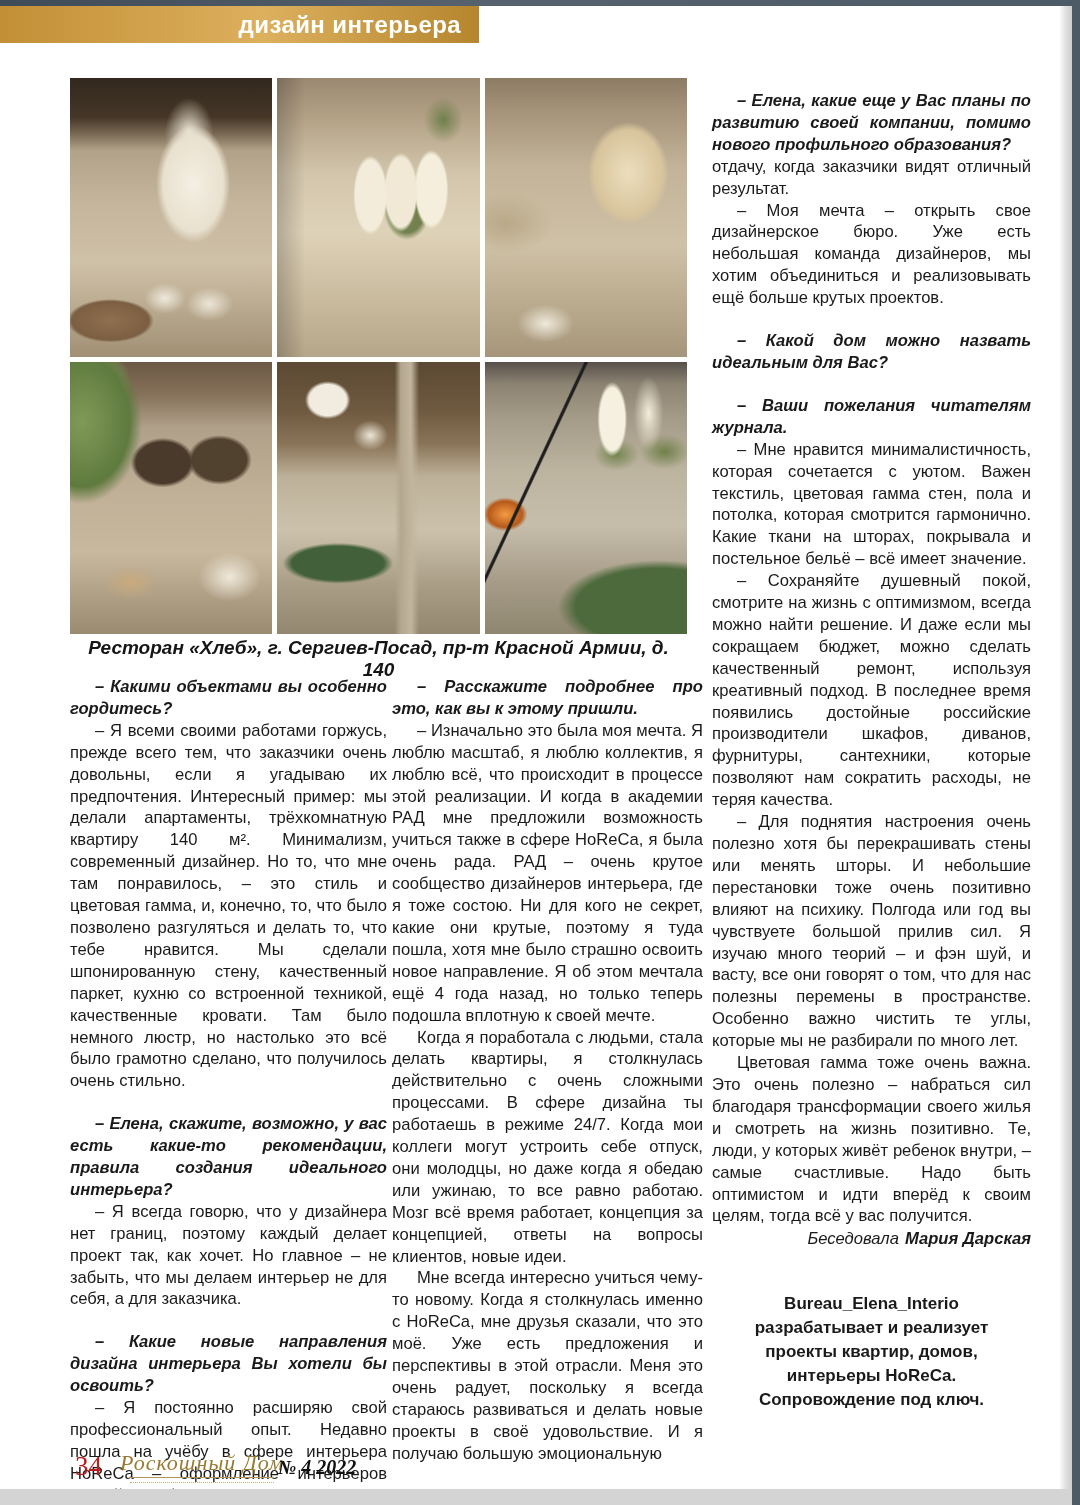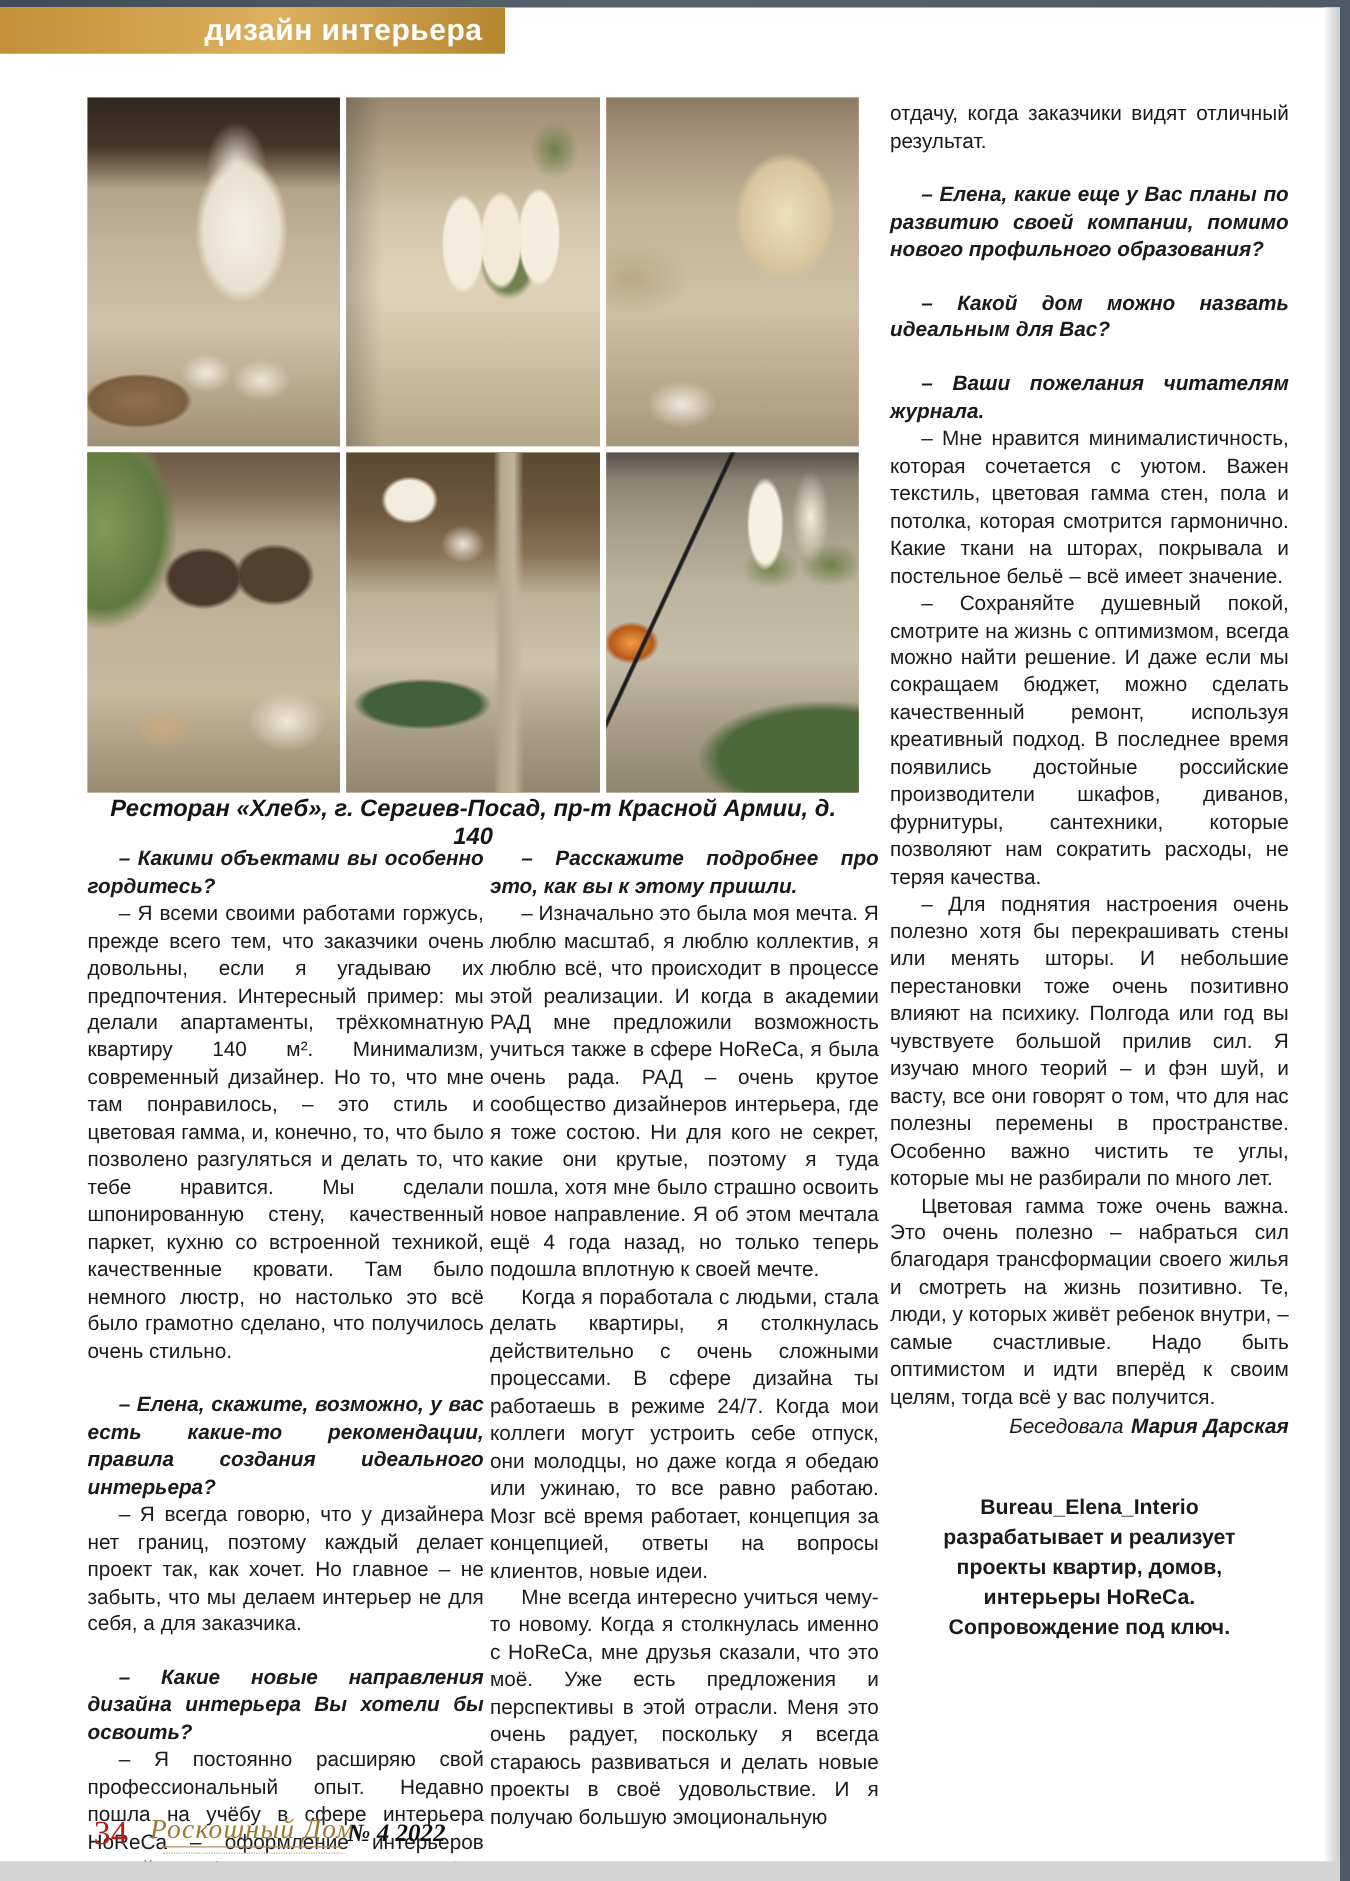--- a/index.html
+++ b/index.html
@@ -17,21 +17,21 @@
 
   
   .strip-top{position:absolute;top:0;left:0;right:0;height:6px;
     background:linear-gradient(90deg,#3f4c57,#56636e 45%,var(--edge-dark));}
   .edge-right-light{position:absolute;top:6px;right:8px;width:13px;bottom:16px;
     background:linear-gradient(90deg,#ffffff,#dedede 55%,#cfcfcf);}
   .edge-right-dark{position:absolute;top:0;right:0;width:8px;height:100%;background:var(--edge-dark);}
   .strip-bottom{position:absolute;left:0;right:8px;bottom:0;height:16px;background:var(--edge-light);}
 
   
-  .header-bar{position:absolute;left:0;top:6px;width:404px;height:37px;box-sizing:border-box;
+  .header-bar{position:absolute;left:0;top:6px;width:479px;height:37px;box-sizing:border-box;
     background:linear-gradient(90deg,#c28f35 0%,var(--header-gold-light) 55%,var(--header-gold-dark) 100%);
     display:flex;align-items:center;justify-content:flex-end;padding-right:18px;}
   .header-title{color:#fff;font-size:24px;font-weight:700;letter-spacing:.4px;}
 
   
   .photos{position:absolute;left:70px;top:78px;width:617px;height:556px;
     display:grid;grid-template-columns:1fr 1fr 1fr;grid-template-rows:279px 272px;gap:5px;}
   .photo{width:100%;height:100%;background-color:#c8bba2;background-repeat:no-repeat;}
   .photo-1{background-image:
     radial-gradient(60px 95px at 61% 38%, #f4efe3 0%, #e9e1cf 50%, rgba(233,225,207,0) 62%),
@@ -136,22 +136,23 @@
   </div>
 
   <div class="col col-mid">
     <p class="para q">– Расскажите подробнее про это, как вы к этому пришли.</p>
     <p class="para">– Изначально это была моя мечта. Я люблю масштаб, я люблю коллектив, я люблю всё, что происходит в процессе этой реализации. И когда в академии РАД мне предложили возможность учиться также в сфере HoReCa, я была очень рада. РАД – очень крутое сообщество дизайнеров интерьера, где я тоже состою. Ни для кого не секрет, какие они крутые, поэтому я туда пошла, хотя мне было страшно освоить новое направление. Я об этом мечтала ещё 4 года назад, но только теперь подошла вплотную к своей мечте.</p>
     <p class="para">Когда я поработала с людьми, стала делать квартиры, я столкнулась действительно с очень сложными процессами. В сфере дизайна ты работаешь в режиме 24/7. Когда мои коллеги могут устроить себе отпуск, они молодцы, но даже когда я обедаю или ужинаю, то все равно работаю. Мозг всё время работает, концепция за концепцией, ответы на вопросы клиентов, новые идеи.</p>
     <p class="para">Мне всегда интересно учиться чему-то новому. Когда я столкнулась именно с HoReCa, мне друзья сказали, что это моё. Уже есть предложения и перспективы в этой отрасли. Меня это очень радует, поскольку я всегда стараюсь развиваться и делать новые проекты в своё удовольствие. И я получаю большую эмоциональную</p>
   </div>
 
   <div class="col col-right">
+    <p class="para q">– Елена, какие еще у Вас планы по развитию своей компании, помимо нового профильного образования?</p>
     <p class="para cont">отдачу, когда заказчики видят отличный результат.</p>
-    <p class="para q">– Елена, какие еще у Вас планы по развитию своей компании, помимо нового профильного образования?</p>
+    <p class="para">– Моя мечта – открыть свое дизайнерское бюро. Уже есть небольшая команда дизайнеров, мы хотим объединиться и реализовывать ещё больше крутых проектов.</p>
     <p class="para q">– Какой дом можно назвать идеальным для Вас?</p>
     <p class="para q">– Ваши пожелания читателям журнала.</p>
     <p class="para">– Мне нравится минималистичность, которая сочетается с уютом. Важен текстиль, цветовая гамма стен, пола и потолка, которая смотрится гармонично. Какие ткани на шторах, покрывала и постельное бельё – всё имеет значение.</p>
     <p class="para">– Сохраняйте душевный покой, смотрите на жизнь с оптимизмом, всегда можно найти решение. И даже если мы сокращаем бюджет, можно сделать качественный ремонт, используя креативный подход. В последнее время появились достойные российские производители шкафов, диванов, фурнитуры, сантехники, которые позволяют нам сократить расходы, не теряя качества.</p>
     <p class="para">– Для поднятия настроения очень полезно хотя бы перекрашивать стены или менять шторы. И небольшие перестановки тоже очень позитивно влияют на психику. Полгода или год вы чувствуете большой прилив сил. Я изучаю много теорий – и фэн шуй, и васту, все они говорят о том, что для нас полезны перемены в пространстве. Особенно важно чистить те углы, которые мы не разбирали по много лет.</p>
     <p class="para">Цветовая гамма тоже очень важна. Это очень полезно – набраться сил благодаря трансформации своего жилья и смотреть на жизнь позитивно. Те, люди, у которых живёт ребенок внутри, – самые счастливые. Надо быть оптимистом и идти вперёд к своим целям, тогда всё у вас получится.</p>
     <div class="byline">
       <span class="prefix">Беседовала</span><span class="name">Мария Дарская</span>
     </div>
     <div class="promo">Bureau_Elena_Interio

